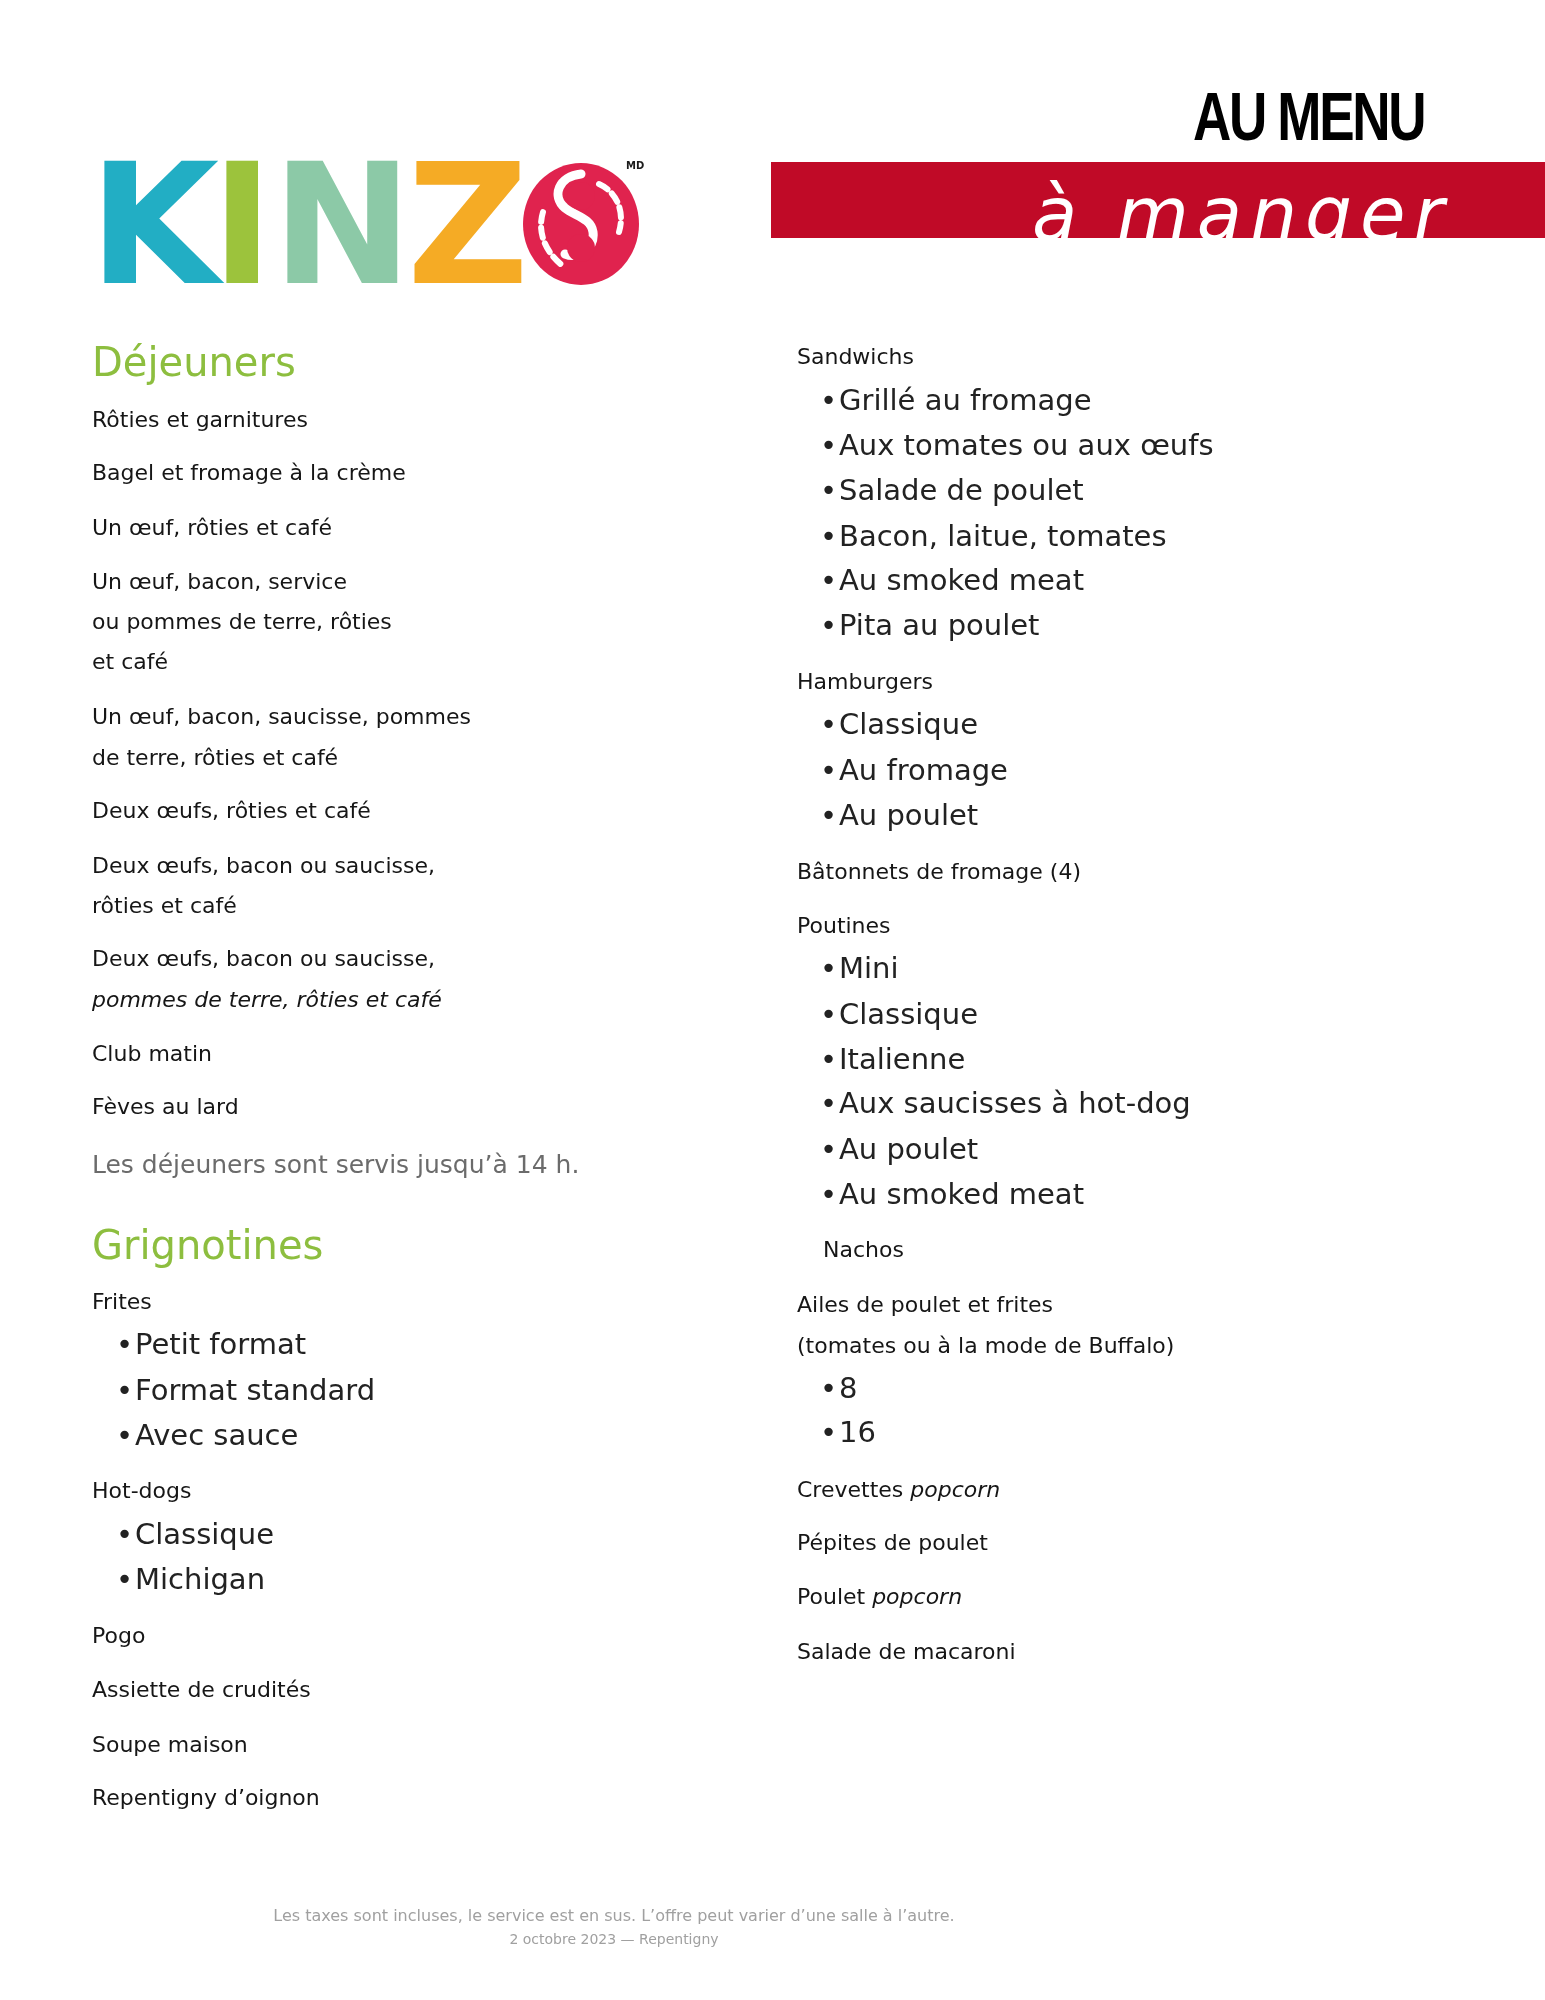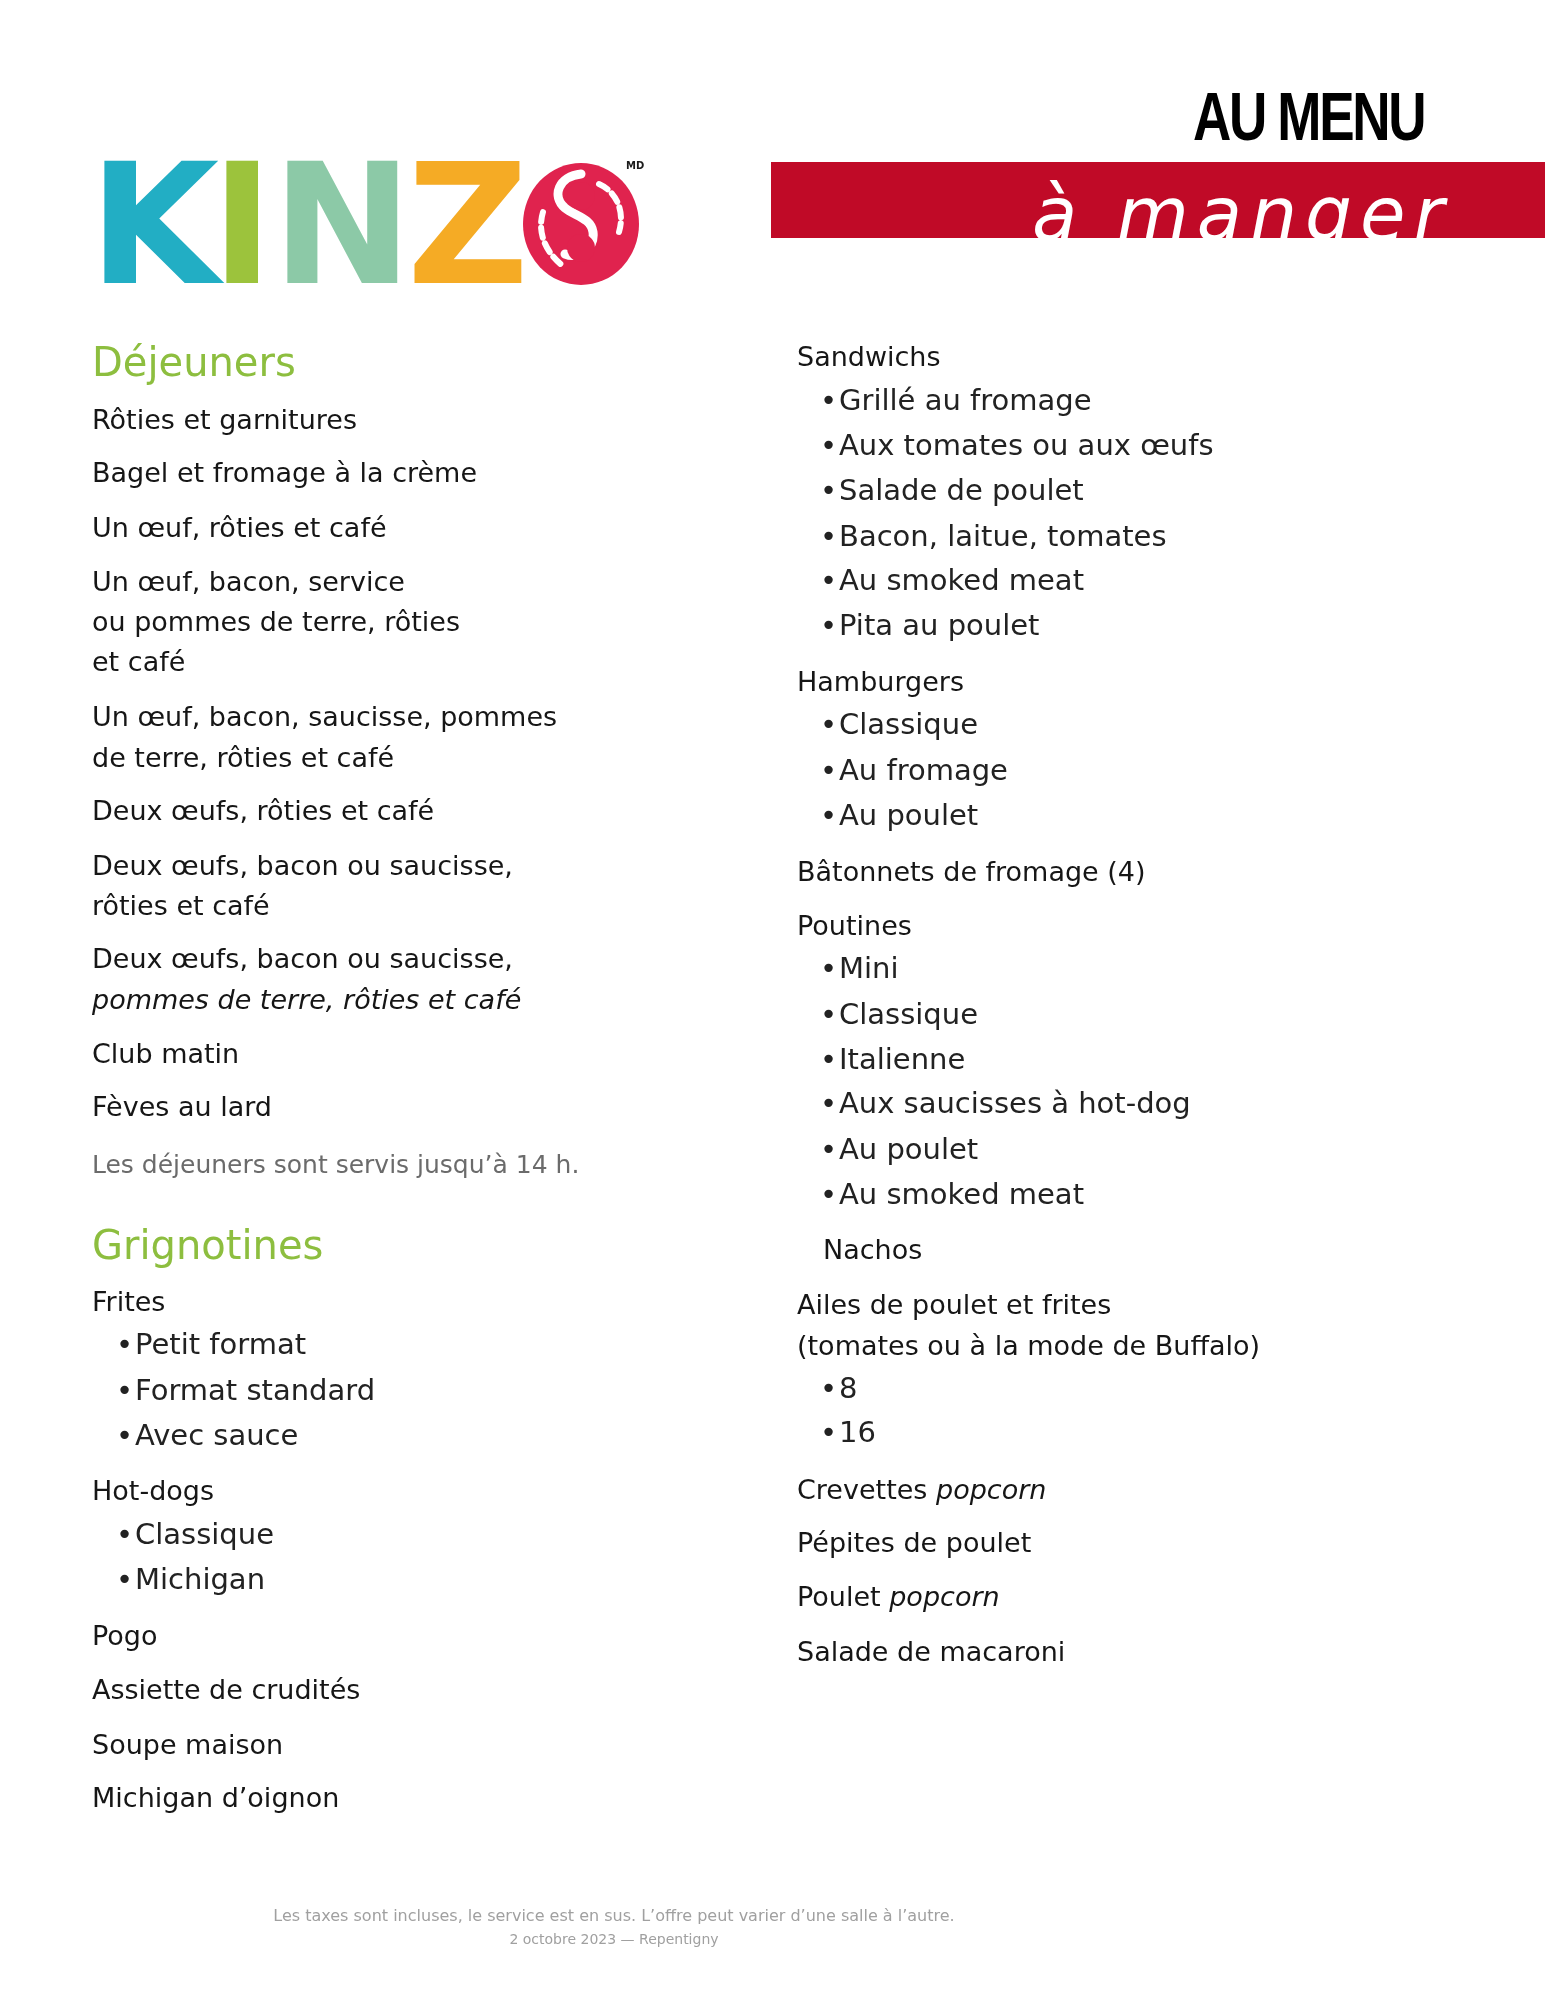--- a/index.html
+++ b/index.html
@@ -11,21 +11,21 @@
                  font-weight:bold; font-size:168px; line-height:130px; height:130px; }
   .logo-emblem { position:absolute; left:432px; top:2px; width:120px; height:124px; }
   .logo-md { position:absolute; left:537px; top:0; font-size:10px; font-weight:bold; font-family:"DejaVu Sans", sans-serif; }
   .title-au { position:absolute; left:1193px; top:86px; width:262px; height:60px;
               font-family:"Liberation Sans", sans-serif; font-weight:bold; font-size:68px;
               line-height:60px; color:#000; letter-spacing:-3px; transform:scaleX(0.78); transform-origin:left center; white-space:nowrap; }
   .bar { position:absolute; left:771px; top:162px; width:774px; height:76px; background:#c00a27; }
   .bar-text { position:absolute; right:93px; top:12px; font-family:"DejaVu Sans", sans-serif;
               font-style:italic; font-size:74px; line-height:80px; color:#fff; letter-spacing:8px; }
   .section-title { font-size:40px; line-height:44px; color:#8dbe3f; font-weight:normal; }
-  .item { font-size:27px; line-height:36px; color:#161616; }
+  .item { font-size:22px; line-height:36px; color:#161616; }
   .bullet { font-size:29px; line-height:34px; color:#222; }
   .bullet .dot { display:inline-block; width:19px; }
   .note { font-size:25px; line-height:30px; color:#6b6b6b; }
   .footer { position:absolute; left:0; width:1228px; text-align:center; color:#a0a0a0; }
   .footer1 { top:1906px; font-size:16px; line-height:20px; }
   .footer2 { top:1930px; font-size:14px; line-height:18px; }
   em { font-style:italic; }
 </style>
 </head>
 <body>
@@ -85,21 +85,21 @@
 <div class="abs bullet" style="left:116px;top:1373px;"><span class="dot">•</span><span>Format standard</span></div>
 <div class="abs bullet" style="left:116px;top:1418px;"><span class="dot">•</span><span>Avec sauce</span></div>
 
 <div class="abs item" style="left:92px;top:1473px;">Hot-dogs</div>
 <div class="abs bullet" style="left:116px;top:1517px;"><span class="dot">•</span><span>Classique</span></div>
 <div class="abs bullet" style="left:116px;top:1562px;"><span class="dot">•</span><span>Michigan</span></div>
 
 <div class="abs item" style="left:92px;top:1618px;">Pogo</div>
 <div class="abs item" style="left:92px;top:1672px;">Assiette de crudités</div>
 <div class="abs item" style="left:92px;top:1727px;">Soupe maison</div>
-<div class="abs item" style="left:92px;top:1780px;">Michigan d’oignon</div>
+<div class="abs item" style="left:92px;top:1780px;">Repentigny d’oignon</div>
 
 <div class="abs item" style="left:797px;top:339px;">Sandwichs</div>
 <div class="abs bullet" style="left:820px;top:383px;"><span class="dot">•</span><span>Grillé au fromage</span></div>
 <div class="abs bullet" style="left:820px;top:428px;"><span class="dot">•</span><span>Aux tomates ou aux œufs</span></div>
 <div class="abs bullet" style="left:820px;top:473px;"><span class="dot">•</span><span>Salade de poulet</span></div>
 <div class="abs bullet" style="left:820px;top:519px;"><span class="dot">•</span><span>Bacon, laitue, tomates</span></div>
 <div class="abs bullet" style="left:820px;top:563px;"><span class="dot">•</span><span>Au smoked meat</span></div>
 <div class="abs bullet" style="left:820px;top:608px;"><span class="dot">•</span><span>Pita au poulet</span></div>
 
 <div class="abs item" style="left:797px;top:664px;">Hamburgers</div>

